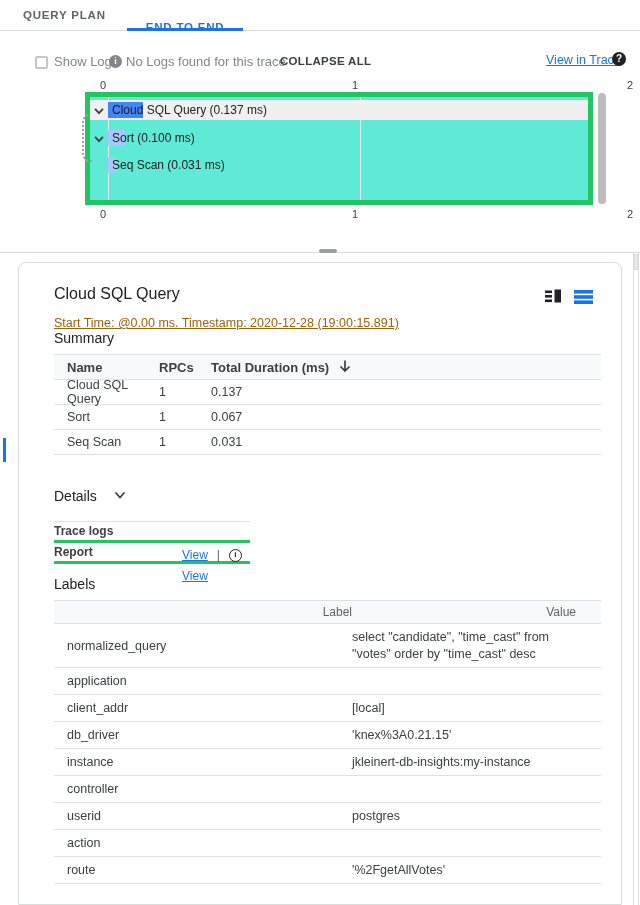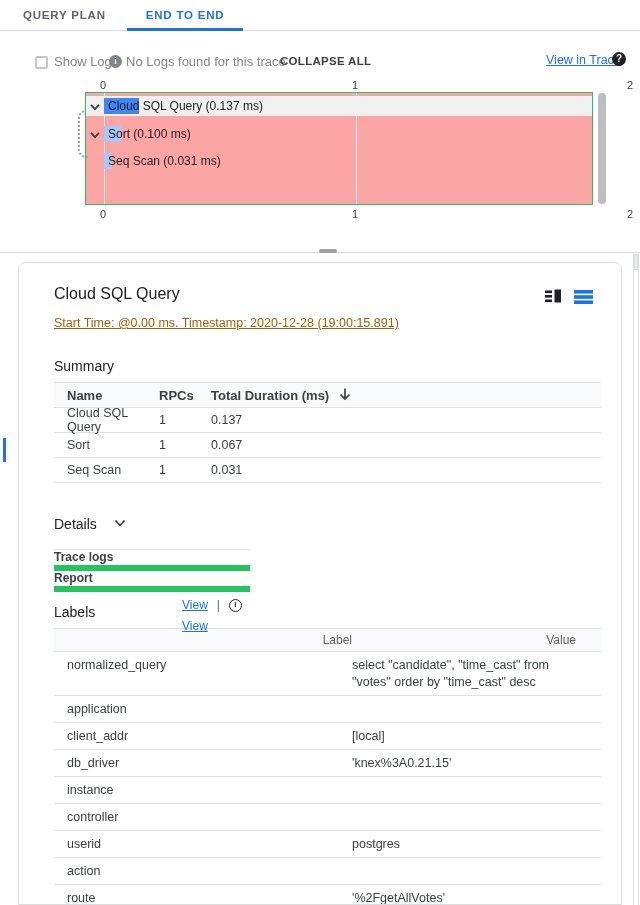--- a/index.html
+++ b/index.html
@@ -5,21 +5,21 @@
   * { margin:0; padding:0; box-sizing:border-box; }
   html,body { width:640px; height:905px; overflow:hidden; background:#fff;
     font-family:"Liberation Sans", sans-serif; color:#3c4043; }
 
   
   .tabbar { position:absolute; top:0; left:0; width:640px; height:31px;
     border-bottom:1px solid #dadce0; display:flex; align-items:stretch; }
   .tab { font-size:11.5px; font-weight:bold; letter-spacing:.8px; line-height:31px;
     color:#5f6368; cursor:pointer; }
   .tab.inactive { margin-left:23px; }
-  .tab.active { margin-left:21px; padding:0 19px; color:#1a73e8; position:relative; }
+  .tab.active { margin-left:21px; padding:12px 19px; color:#1a73e8; position:relative; }
   .tab.active::after { content:""; position:absolute; left:0; right:0; bottom:-1px;
     height:3px; background:#1a73e8; }
 
   
   .checkbox { position:absolute; left:35px; top:56px; width:13px; height:13px;
     border:2px solid #c6c6c6; border-radius:2px; background:#fff; }
   .ctl-text { position:absolute; top:54px; font-size:13px; color:#80868b; }
   .icon-info-filled { position:absolute; left:109px; top:55px; width:13px; height:13px;
     border-radius:50%; background:#80868b; color:#fff; font-size:9px; font-weight:bold;
     text-align:center; line-height:13px; }
@@ -29,21 +29,21 @@
     color:#1a73e8; text-decoration:underline; cursor:pointer; }
   .icon-help { position:absolute; left:612px; top:52px; width:14px; height:14px;
     border-radius:50%; background:#202124; color:#fff; font-size:10px; font-weight:bold;
     text-align:center; line-height:14px; }
 
   
   .wf-axis { position:absolute; left:0; width:640px; height:12px; }
   .wf-axis.top { top:79px; } .wf-axis.bottom { top:208px; }
   .wf-tick { position:absolute; transform:translateX(-50%); font-size:11px; color:#3c4043; }
   .wf-box { position:absolute; left:85px; top:92px; width:508px; height:113px;
-    border:1px solid #22c55e; background:#fca5a5; }
+    border:5px solid #22c55e; background:#5eead4; }
   .wf-grid { position:absolute; top:0; bottom:0; width:1px; background:#e8eaed; }
   .wf-row { position:absolute; left:0; right:0; height:20px; line-height:20px; cursor:pointer; }
   .wf-row.selected { background:#f0f0f0; }
   .wf-chevron { position:absolute; left:2px; top:3px; width:14px; height:14px; cursor:pointer; }
   .wf-bar { position:absolute; left:18px; top:2px; height:16px; }
   .wf-label { position:absolute; left:22px; top:0; font-size:12px; color:#202124; white-space:nowrap; }
   .wf-connector { position:absolute; left:-8px; top:17px; width:10px; height:48px;
     border-left:2px dotted #9aa0a6; border-top:2px dotted #9aa0a6; border-bottom:2px dotted #9aa0a6;
     border-radius:8px 0 0 8px; }
   .wf-scroll { position:absolute; left:598px; top:93px; width:8px; height:111px;
@@ -81,35 +81,35 @@
   .summary .c1 { flex:0 0 105px; padding-left:13px; }
   .summary .c2 { flex:0 0 52px; }
   .summary .c3 { flex:1 1 auto; display:flex; align-items:center; }
   .summary .tbl-head .cell { font-size:13px; font-weight:bold; color:#3c4043; }
   .summary .tbl-row .cell { font-size:12.5px; color:#3c4043; }
   .sort-arrow { margin-left:9px; cursor:pointer; }
 
   .details-h { display:flex; align-items:center; gap:15px; }
   .details-chevron { cursor:pointer; margin-top:2px; }
   .mini { width:196px; border-top:1px solid #e0e0e0; }
-  .mini-row { display:flex; height:21px; align-items:flex-start; border-bottom:6px solid #22c55e; }
+  .mini-row { display:flex; height:21px; align-items:center; border-bottom:3px solid #22c55e; }
   .mini-label { flex:0 0 128px; font-size:12px; font-weight:bold; color:#3c4043; }
   .mini-actions { font-size:12px; display:flex; align-items:center; gap:9px;margin-top:48px; }
   .link { color:#1a73e8; text-decoration:underline; cursor:pointer; }
   .pipe { color:#5f6368; }
   .icon-info-outline { width:13px; height:13px; border-radius:50%; border:1.5px solid #202124;
     color:#202124; font-size:8px; font-weight:bold; text-align:center; line-height:10px; cursor:pointer; }
 
   .labels .tbl-head { height:24px;text-align:right; }
   .labels .tbl-head .cell { font-size:12px; color:#5f6368; }
   .labels .c1 { flex:0 0 298px; padding-left:13px; }
   .labels .c2 { flex:1 1 auto; padding-right:25px; }
-  .labels .tbl-row { min-height:24px; padding:5px 0 4px 0; }
+  .labels .tbl-row { min-height:24px; padding:5px 0 4px 0;align-items:center; }
   .labels .tbl-row .cell { font-size:12.5px; color:#3c4043; line-height:17px; } .mt8{margin-top:8px;} .mt14{margin-top:14px;}
-  .mt16{margin-top:28px;} .mt22{margin-top:12px;} .mt30{margin-top:30px;}
+  .mt16{margin-top:0;} .mt22{margin-top:12px;} .mt30{margin-top:30px;}
 </style>
 </head>
 <body>
 
 <div class="tabbar">
   <div class="tab inactive">QUERY PLAN</div>
   <div class="tab active">END TO END</div>
 </div>
 
 <div class="checkbox"></div>
@@ -262,20 +262,21 @@
         <div class="tbl-row">
           <div class="cell c1">client_addr</div>
           <div class="cell c2">[local]</div>
         </div>
         <div class="tbl-row">
           <div class="cell c1">db_driver</div>
           <div class="cell c2">'knex%3A0.21.15'</div>
         </div>
         <div class="tbl-row">
           <div class="cell c1">instance</div>
+          <div class="cell c2">jkleinert-db-insights:my-instance</div>
         </div>
         <div class="tbl-row">
           <div class="cell c1">controller</div>
           <div class="cell c2"></div>
         </div>
         <div class="tbl-row">
           <div class="cell c1">userid</div>
           <div class="cell c2">postgres</div>
         </div>
         <div class="tbl-row">

